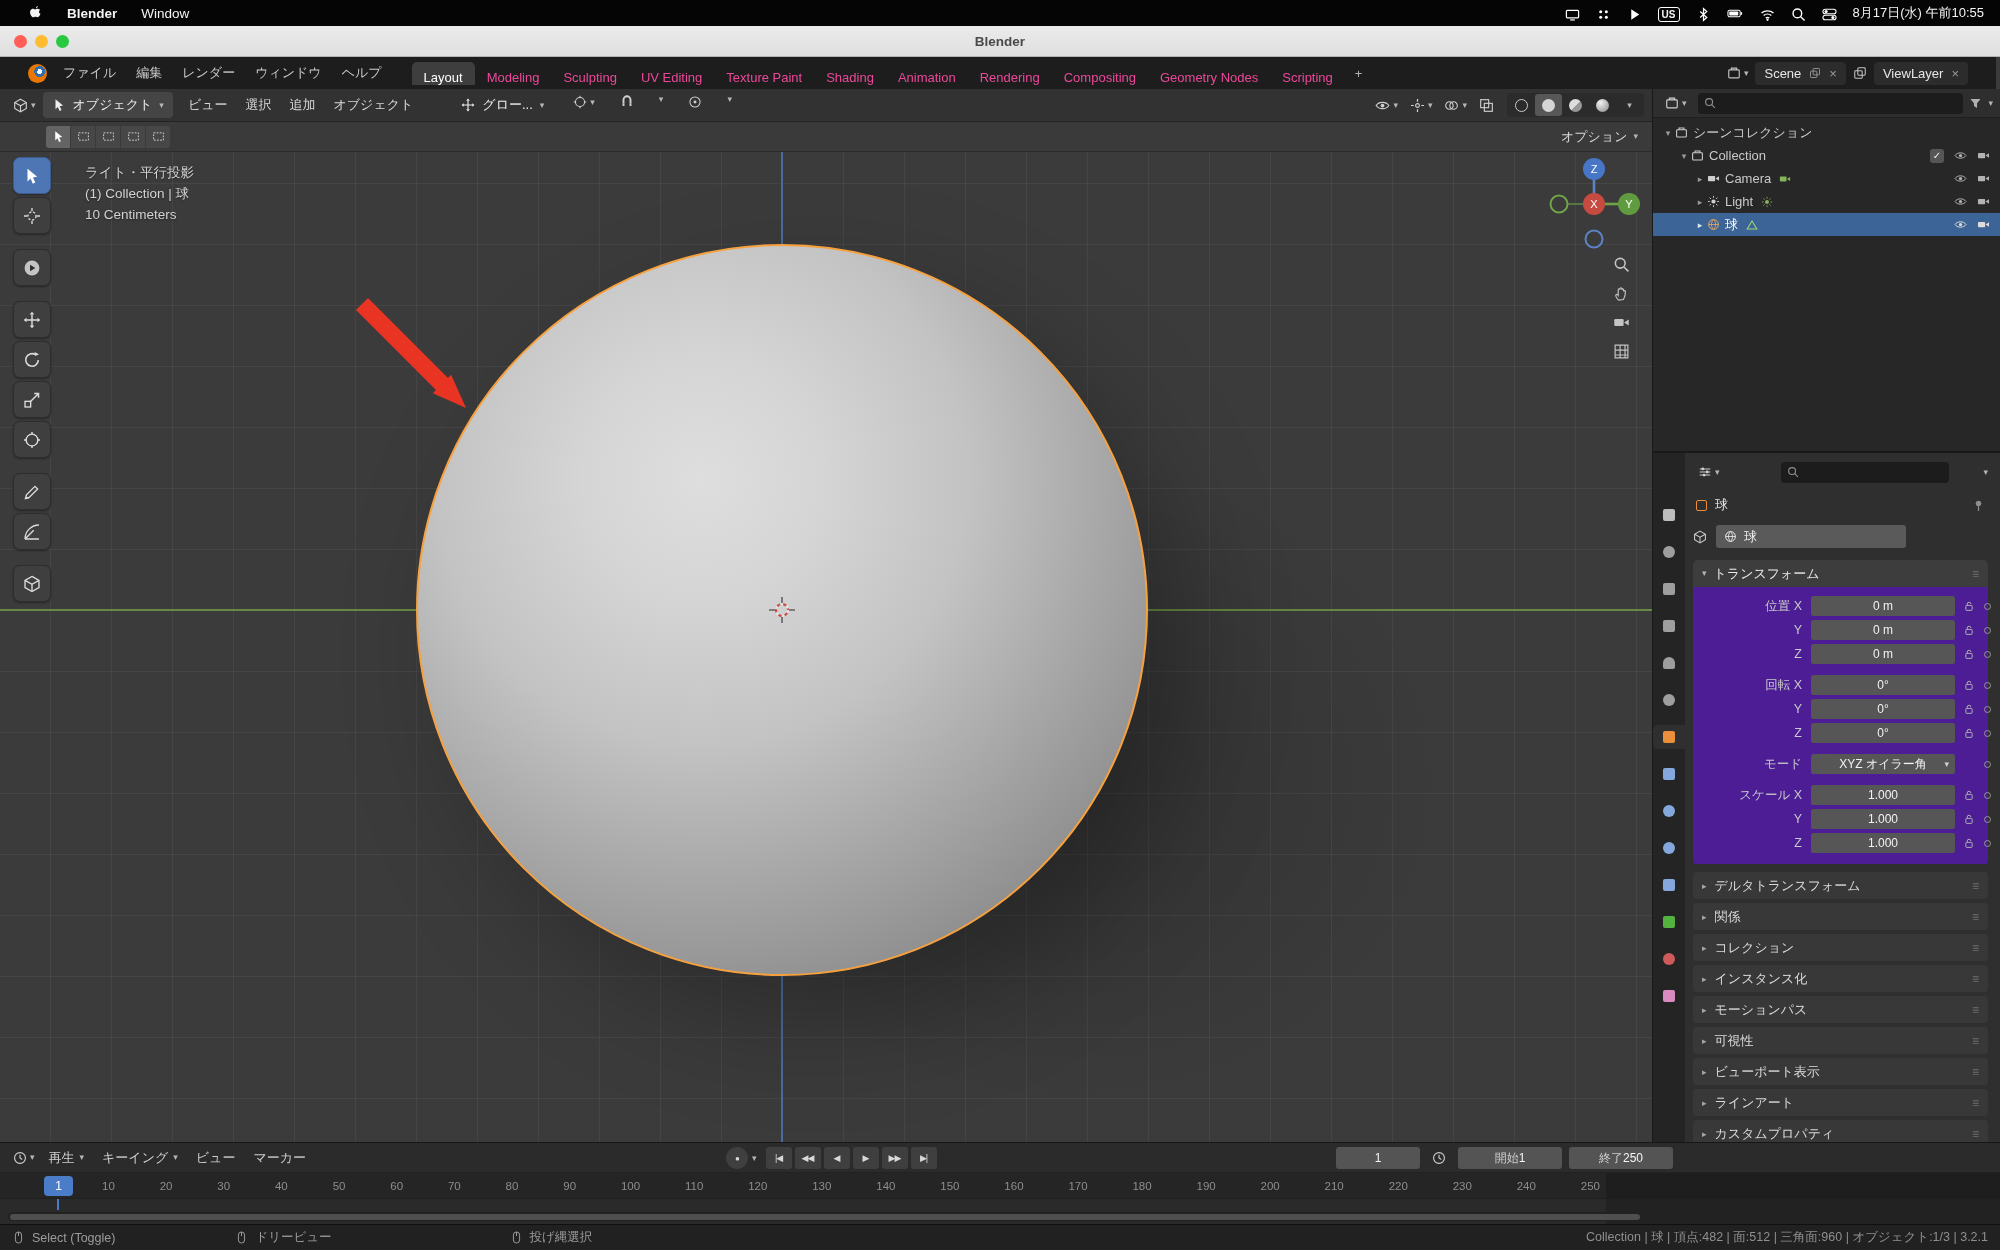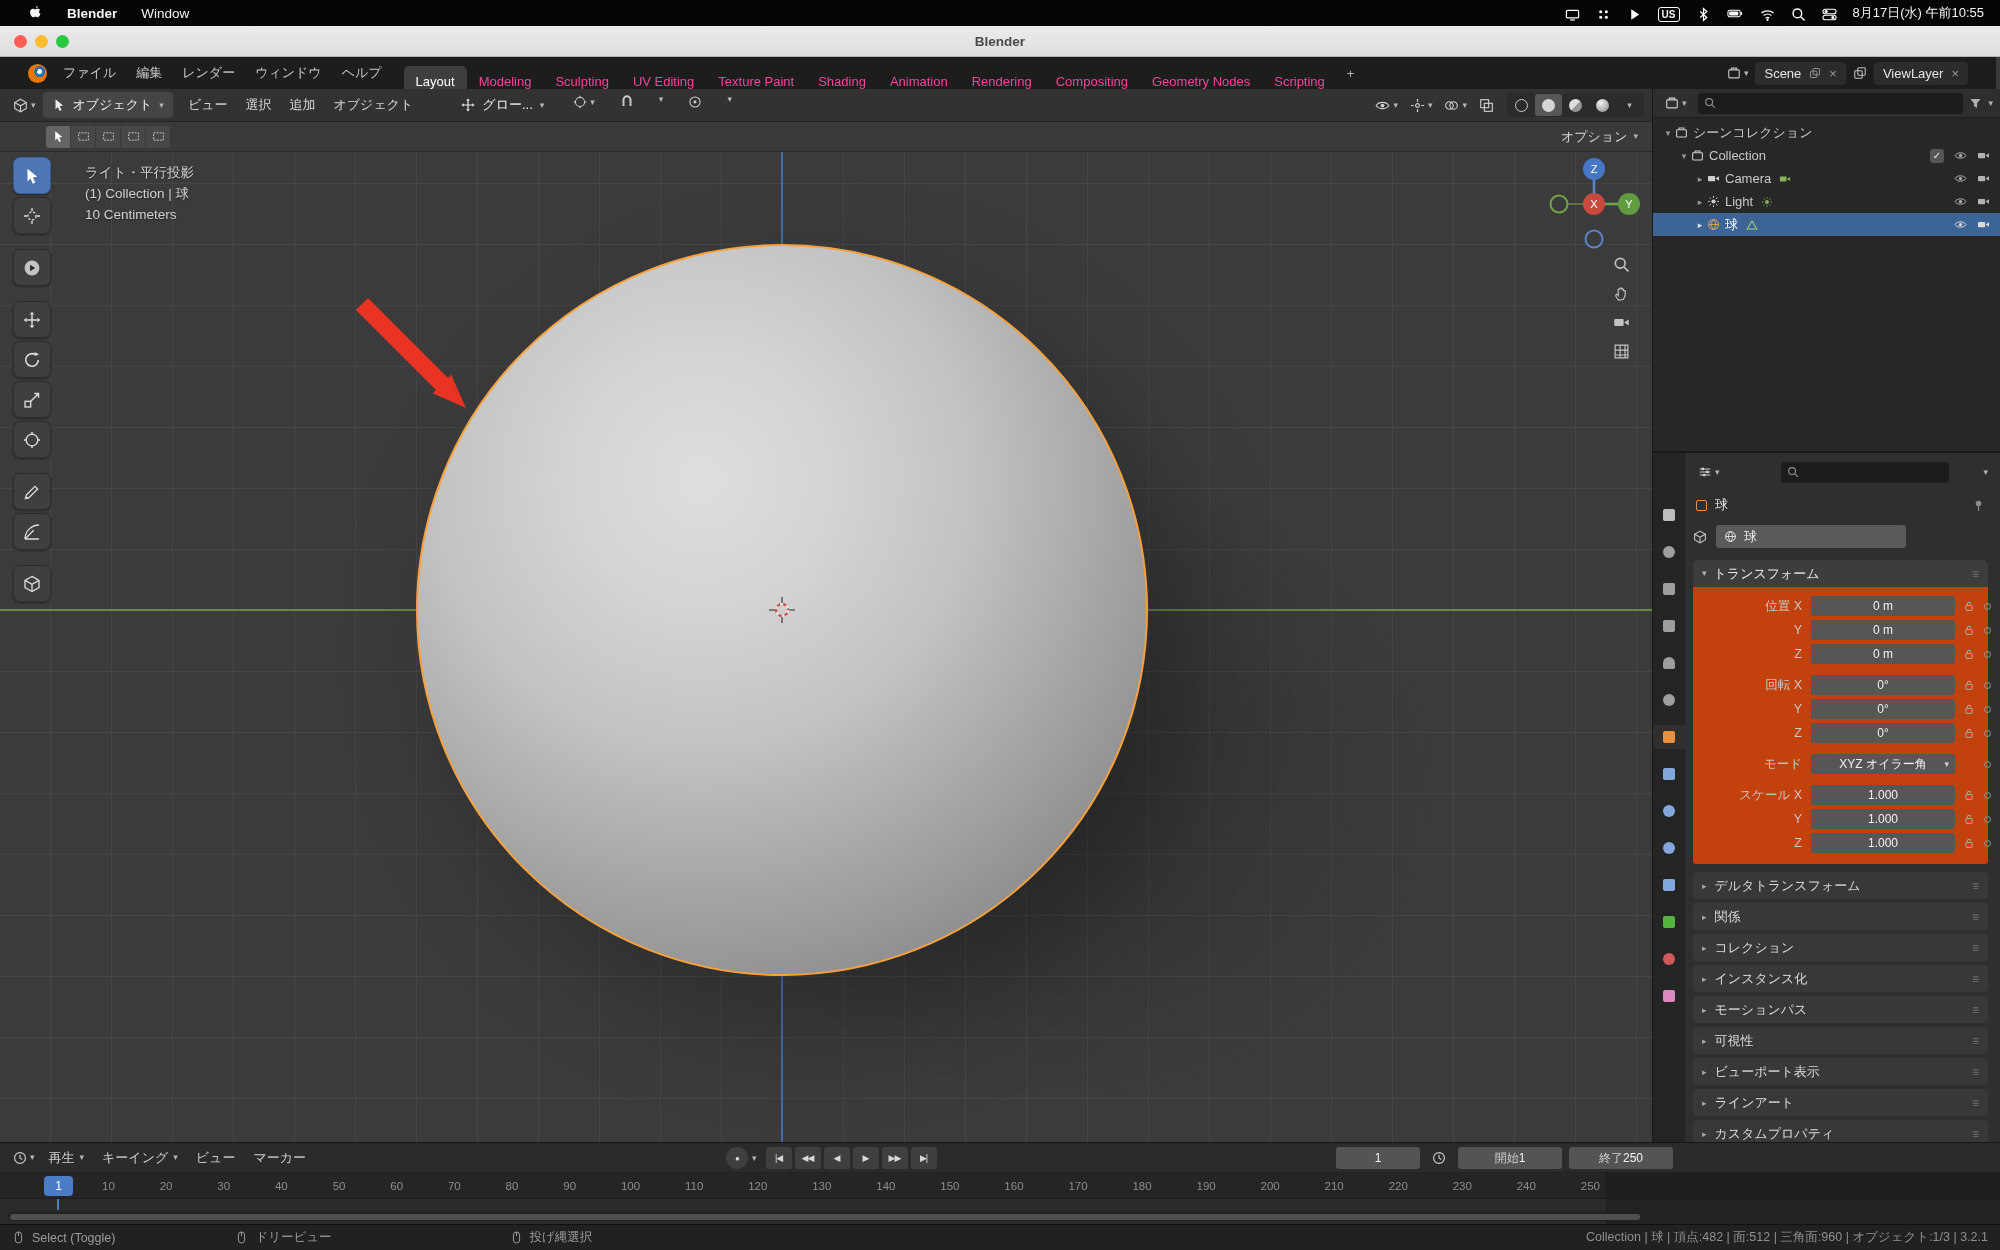--- a/index.html
+++ b/index.html
@@ -26,21 +26,21 @@
   .traffic{position:absolute;left:14px;top:0;bottom:0;display:flex;align-items:center;gap:8px}
   .tl{width:13px;height:13px;border-radius:50%}
   .tl.red{background:#ff5f57}.tl.yellow{background:#febc2e}.tl.green{background:#28c840}
   .tb-title{font-size:13.5px;font-weight:bold;color:#4a4a4a}
 
   
   #topbar{position:absolute;top:57px;left:0;right:4px;height:32px;background:#1d1d1d;display:flex;align-items:center;padding:0 28px;color:#c9c9c9;z-index:49}
   .blogo{width:19px;height:19px;border-radius:50%;background:radial-gradient(circle at 62% 40%,#ffffff 0 2.5px,#2f6fae 2.5px 5.5px,#ea7600 5.5px);margin-right:6px;flex:none}
   .tb-menus{display:flex}
   .tb-menu{padding:0 10px}
-  .ws-tabs{display:flex;margin-left:12px;height:32px;align-items:flex-end}
+  .ws-tabs{display:flex;margin-left:20px;height:32px;align-items:center}
   .ws-tab{padding:8px 12px 0;border-radius:5px 5px 0 0;color:#ec4899}
   .ws-tab.active{background:#3e3e3e;color:#fff}
   .ws-add{padding:0 10px;color:#b3b3b3}
   .tb-right{margin-left:auto;display:flex;align-items:center;gap:7px}
   .mini-ic{display:flex;align-items:center;gap:3px;color:#c3c3c3}
   .field{background:#2c2c2c;height:23px;border-radius:4px;display:flex;align-items:center;gap:8px;padding:0 9px;color:#e6e6e6}
   .xic{color:#9a9a9a;font-size:13px}
 
   
   #main{position:absolute;top:89px;left:0;right:0;bottom:108px;display:flex}
@@ -115,21 +115,21 @@
   .props-search-row .searchbox{flex:none;width:168px;margin-left:48px}
   .props-search-row .endcaret{margin-left:auto}
   .crumb{display:flex;align-items:center;gap:8px;height:26px;margin-top:7px;padding:0 3px}
   .obj-ic{width:11px;height:11px;border:1.6px solid #ea8f3c;border-radius:2px;flex:none}
   .crumb-txt{color:#e6e6e6}
   .pin{margin-left:auto;color:#8d8d8d}
   .name-row{display:flex;align-items:center;gap:9px;height:27px;margin-top:5px}
   .name-field{width:190px;height:23px;background:#5a5a5a;border-radius:3px;display:flex;align-items:center;gap:7px;padding:0 8px;color:#f0f0f0}
   .panel{margin-top:10px}
   .panel-hdr{height:27px;background:#3d3d3d;border-radius:5px 5px 0 0;display:flex;align-items:center;gap:7px;padding:0 9px;color:#e8e8e8}
-  .panel-body{background:#c2410c;border-radius:0 0 3px 3px;padding:6px 0 10px}
+  .panel-body{background:#4c1d95;border-radius:0 0 3px 3px;padding:6px 0 10px}
   .trow{display:flex;align-items:center;height:22px;margin-top:2px}
   .trow.grp{margin-top:9px}
   .tlabel{width:118px;text-align:right;padding-right:9px;color:#c9c9c9;font-size:12.5px;flex:none}
   .tfield{width:144px;height:20px;background:#565656;border-radius:2.5px;display:flex;align-items:center;justify-content:center;color:#f2f2f2;font-size:12px;position:relative;flex:none}
   .fcaret{display:none;position:absolute;right:6px;font-size:9px;color:#d0d0d0}
   .fcaret.show{display:block}
   .lock{margin-left:8px;color:#b2b2b2;visibility:hidden}
   .lock.show{visibility:visible}
   .adot{width:7px;height:7px;border:1.4px solid #949494;border-radius:50%;margin-left:9px;visibility:hidden;flex:none}
   .adot.show{visibility:visible}

